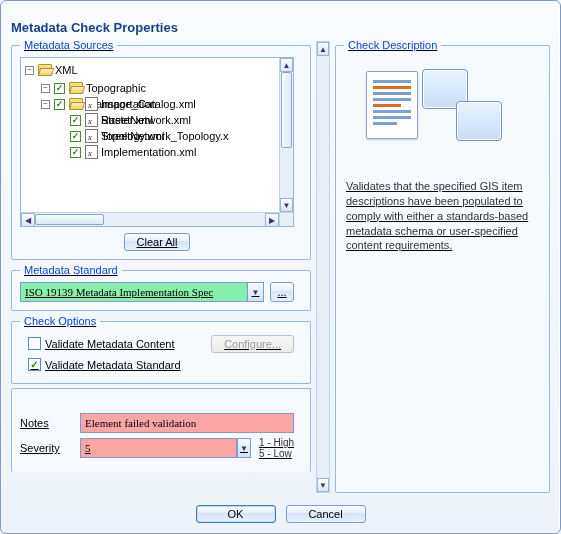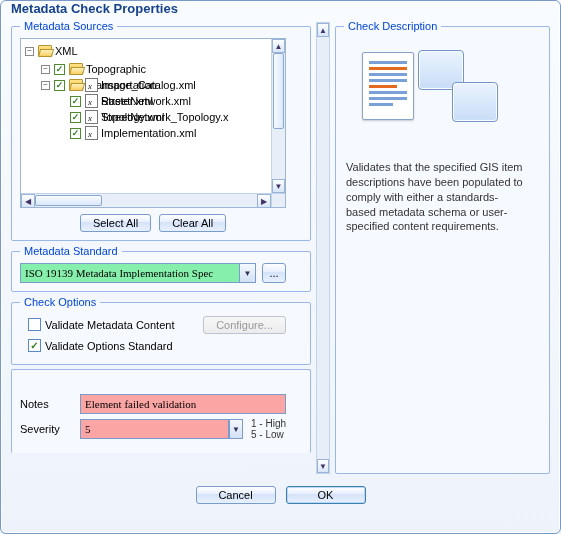--- a/index.html
+++ b/index.html
@@ -9,41 +9,42 @@
     font-size: 11px;
     background: linear-gradient(#f8fbff,#eef3fb);
     width:561px; height:534px;
     overflow:hidden;
     position:relative;
     border:1px solid #7899c8;
     border-radius:6px;
     box-shadow: inset 0 0 0 1px #fff;
   }
   .title {
-    padding:0 10px 4px 10px;
+    padding:19px 10px 4px 10px;
     font-size:13px;
     font-weight:bold;
     color:#15428b;
   }
   .content {
     display:flex;
     padding:0 10px 4px 10px;
     height:458px;
   }
   .left-col { flex:0 0 300px; display:flex; flex-direction:column; gap:4px; }
   .vsep-col { flex:0 0 24px; display:flex; align-items:stretch; justify-content:center; }
   .right-col { flex:1; display:flex; }
 
   fieldset {
     border:1px solid #99b8e8;
     border-radius:2px;
     margin:0 0 0 0;
-    padding:6px 24px 8px 8px;
+    padding:6px 16px 8px 8px;
     position:relative;
     background:#f6f9ff;
+    text-decoration:underline;
   }
   legend {
     color:#0046d5;
     font-size:11px;
     padding:0 4px;
   }
 
   
   .tree-frame {
     border:1px solid #9cb6d8;
@@ -291,21 +292,20 @@
         <div class="sb-h">
           <div class="btn left">◀</div>
           <div class="track">
               <div class="thumb"></div>
             </div>
           <div class="btn right">▶</div>
         </div>
         <div class="sb-corner"></div>
       </div>
       <div class="btn-row">
-        <button class="win">Select All</button>
         <button class="win">Clear All</button>
       </div>
     </fieldset>
 
     <fieldset>
       <legend>Metadata Standard</legend>
       <div style="display:flex; gap:6px; align-items:stretch;">
         <div class="combo" style="flex:1;">
           <input type="text" readonly="" value="ISO 19139 Metadata Implementation Spec" style="">
           <div class="dd">▼</div>
@@ -318,21 +318,21 @@
       <legend>Check Options</legend>
       <div style="display:flex; align-items:center; justify-content:space-between;">
         <div class="check-row">
           <span class="checkbox"></span>
           <span>Validate Metadata Content</span>
         </div>
         <button class="win" disabled="">Configure...</button>
       </div>
       <div class="check-row">
         <span class="checkbox">✓</span>
-        <span>Validate Options Standard</span>
+        <span>Validate Metadata Standard</span>
       </div>
     </fieldset>
 
     <fieldset style="padding-bottom:2px; border-bottom:none; height:84px; overflow:hidden;">
       <div class="remarks-grid">
         <div class="lbl">Notes</div>
         <div style="grid-column:2 / span 2;">
           <input type="text" value="Element failed validation" style="">
         </div>
         <div class="lbl">Severity</div>
@@ -374,15 +374,15 @@
         </div>
         <div class="cube" style="left:58px; top:8px;"></div>
         <div class="cube" style="left:92px; top:40px;"></div>
       </div>
       <div class="desc-text">Validates that the specified GIS item descriptions have been populated to comply with either a standards-based metadata schema or user-specified content requirements.</div>
     </fieldset>
   </div>
 </div>
 
 <div class="footer">
+  <button class="win default" style="min-width:80px;">OK</button>
   <button class="win" style="min-width:80px;">Cancel</button>
-  <button class="win default" style="min-width:80px;">OK</button>
 </div>
 
 </body></html>

